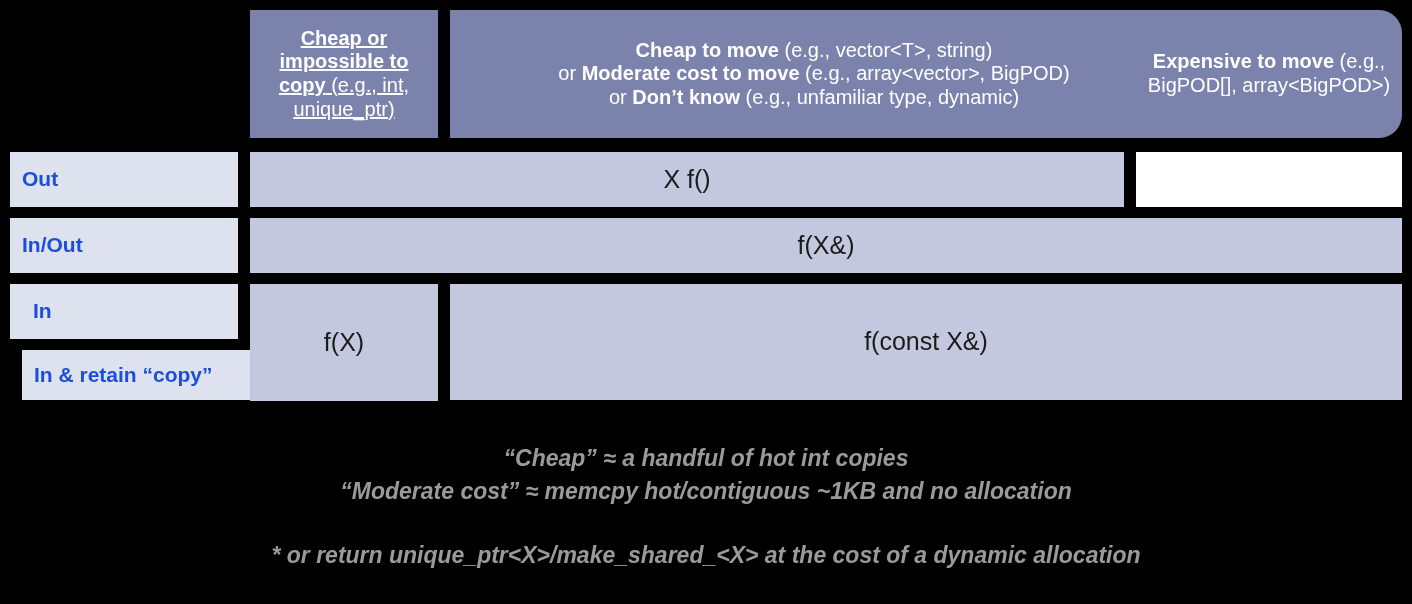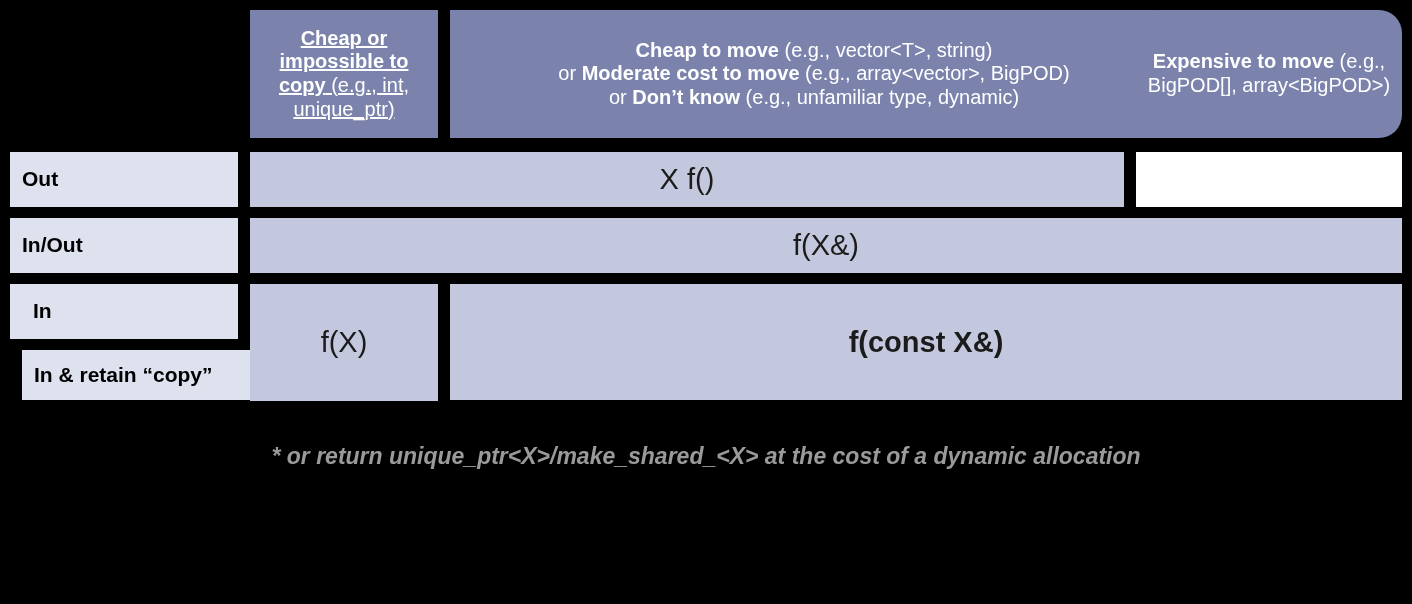--- a/index.html
+++ b/index.html
@@ -41,30 +41,30 @@
     color: #ffffff;
     font-size: 20px;
     padding: 4px 8px;
   }
   .hdr b { font-weight: bold; }
   .corner {
     background: #000000;
   }
   .rowlabel {
     background: #dde2ee;
-    color: #000000;
+    color: #1d4ed8;
     font-weight: bold;
     font-size: 21px;
     justify-content: flex-start;
     padding-left: 12px;
   }
   .body-cell {
     background: #c3c8de;
     color: #1b1b1b;
-    font-size: 29px;
+    font-size: 25px;
   }
   .empty-cell {
     background: #ffffff;
   }
   .notes {
     position: absolute;
     left: 0;
     top: 410px;
     width: 1412px;
     height: 194px;
@@ -128,25 +128,29 @@
     </div>
     <div class="cell empty-cell" style="left:1136px; top:152px; width:266px; height:55px;"></div>
 
     <div class="cell body-cell" style="left:250px; top:218px; width:1152px; height:55px;">
       <span>f(X&amp;)</span>
     </div>
 
     <div class="cell body-cell" style="left:250px; top:284px; width:188px; height:117px;">
       <span>f(X)</span>
     </div>
-    <div class="cell body-cell" style="left:450px; top:284px; width:952px; height:116px;font-weight:bold;">
+    <div class="cell body-cell" style="left:450px; top:284px; width:952px; height:116px;">
       <span>f(const X&amp;)</span>
     </div>
 
   </div>
 
   <div class="notes">
+    <div class="note-block-1">
+      <div class="note-line">“Cheap”  ≈  a handful of hot int copies</div>
+      <div class="note-line">“Moderate cost”  ≈  memcpy hot/contiguous ~1KB and no allocation</div>
+    </div>
     <div class="note-block-2">
       <div class="note-line">* or return unique_ptr&lt;X&gt;/make_shared_&lt;X&gt; at the cost of a dynamic allocation</div>
     </div>
   </div>
 
 </div>
 
 </body></html>

